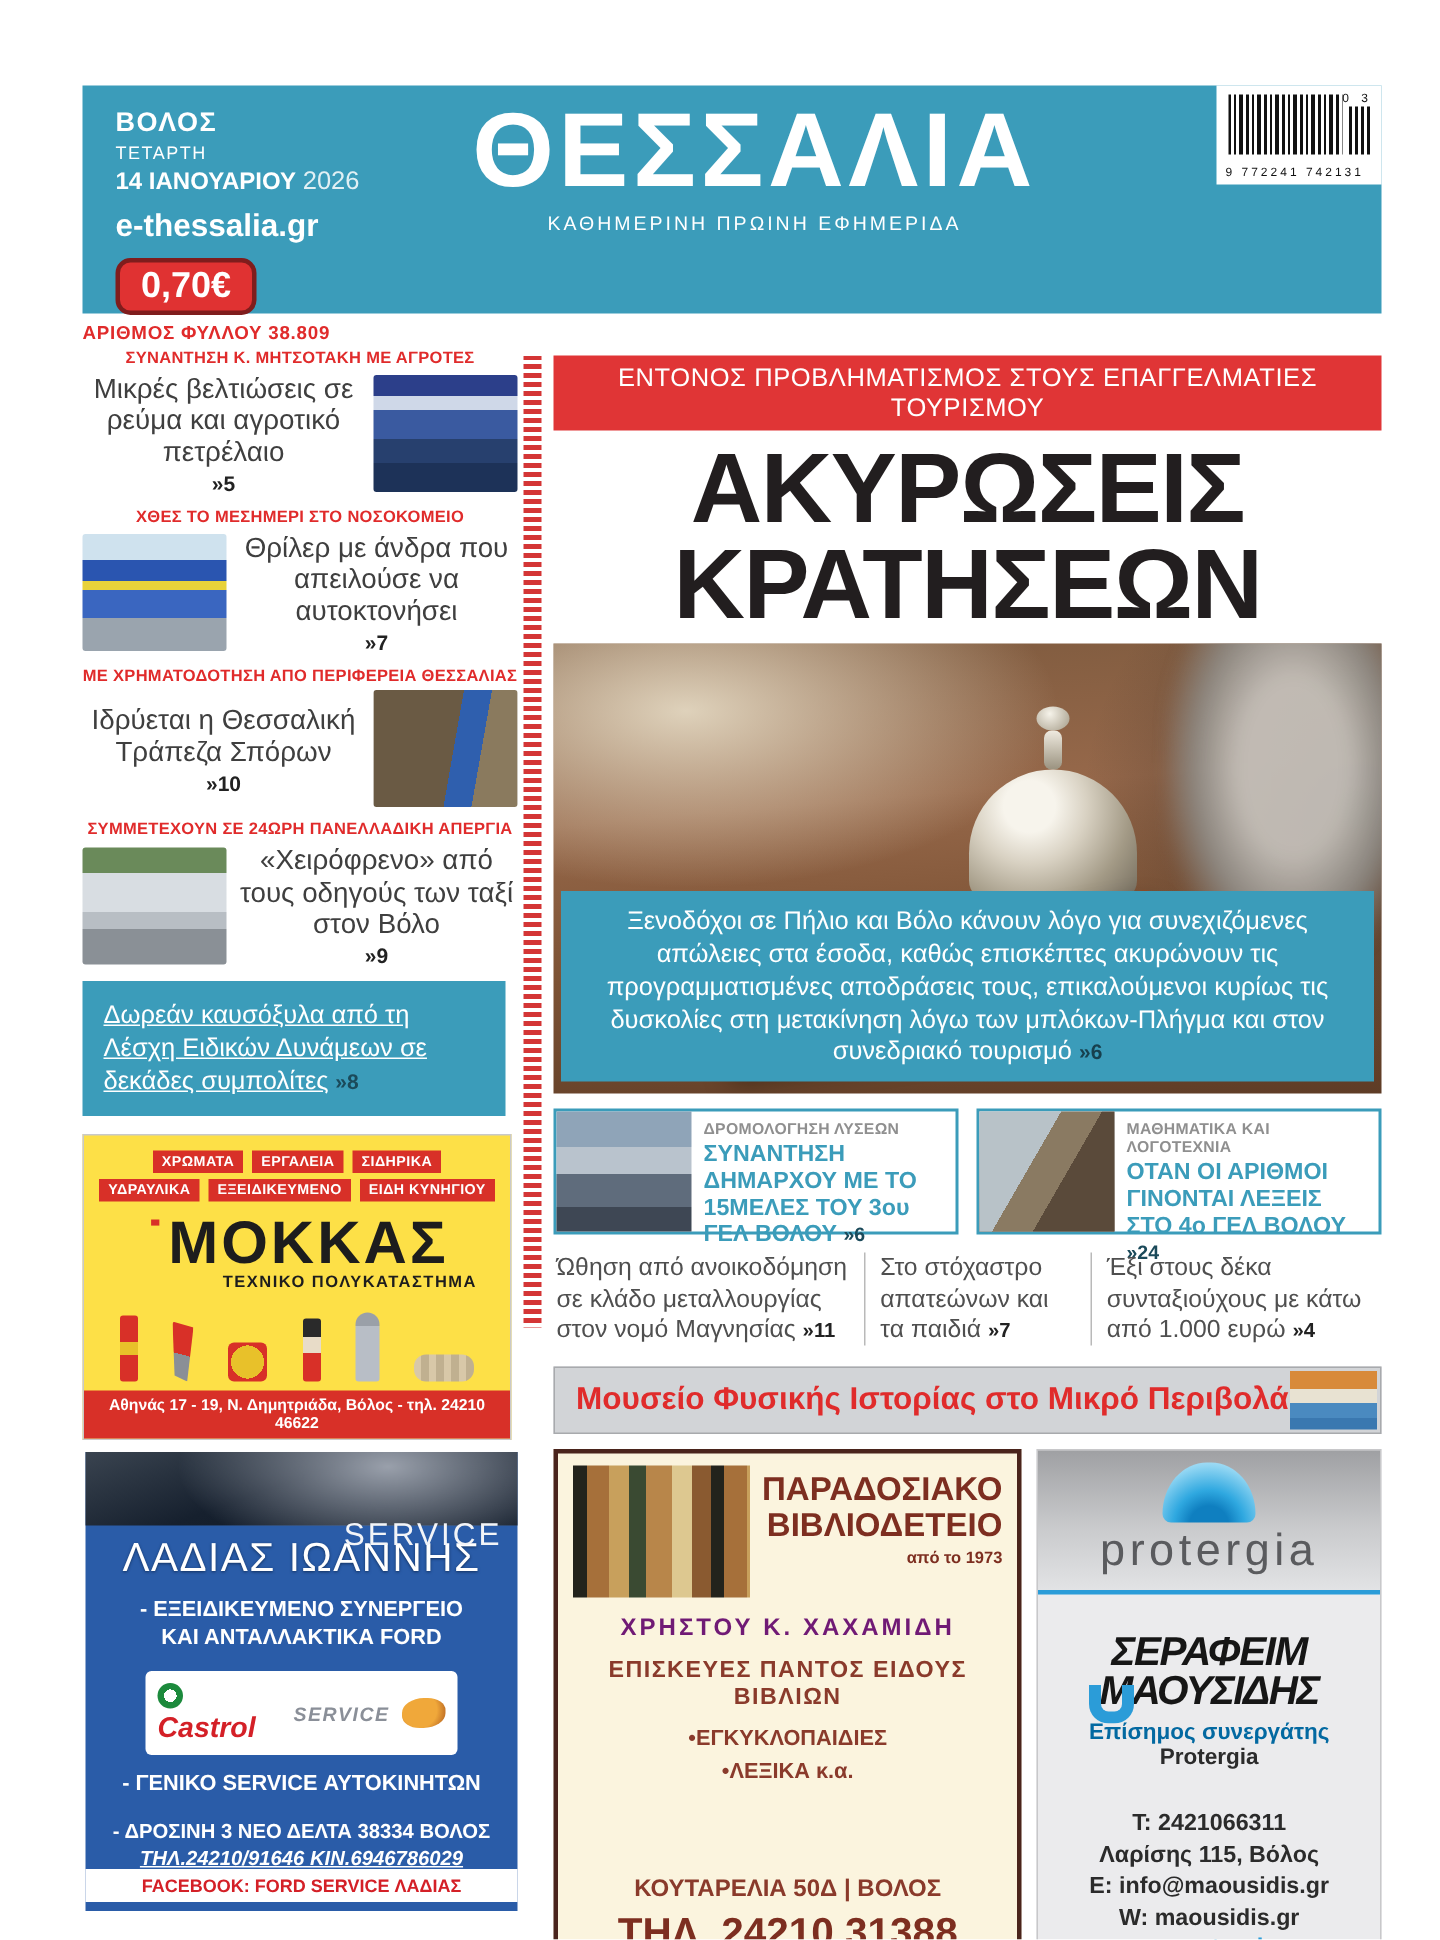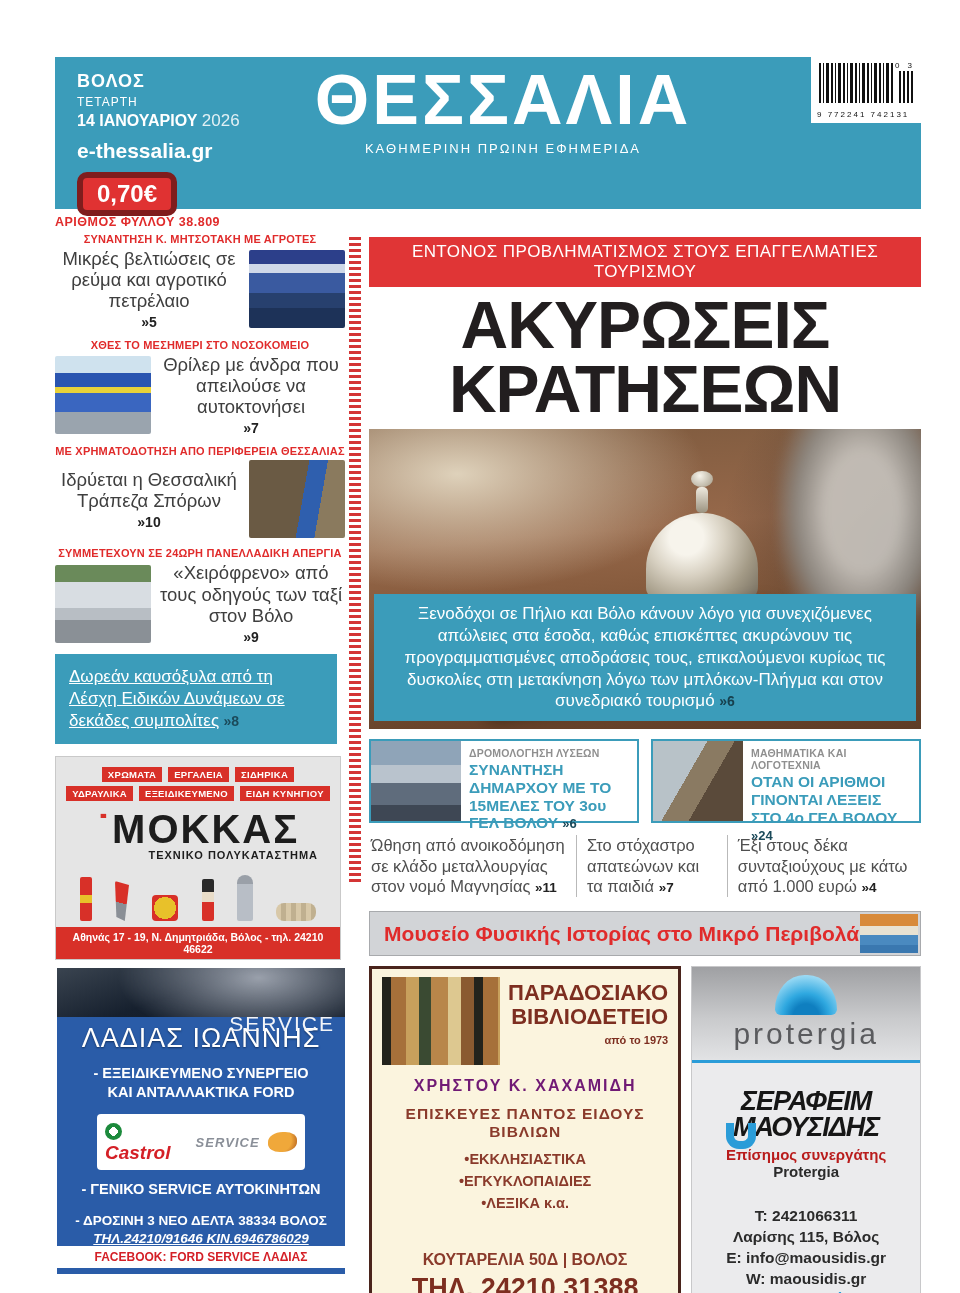--- a/index.html
+++ b/index.html
@@ -9,21 +9,21 @@
   .content { position:absolute; left:55px; top:57px; width:866px; }
 
   
   .masthead { position:relative; height:152px; background:#3b9cba; color:#fff; }
   .mast-left { position:absolute; left:22px; top:14px; }
   .mast-loc { font-size:18px; font-weight:bold; letter-spacing:1px; }
   .mast-day { font-size:12px; letter-spacing:1px; margin-top:3px; }
   .mast-date { font-size:16px; font-weight:bold; margin-top:2px; }
   .mast-date .yr { font-weight:normal; font-size:17px; opacity:.85; }
   .mast-site { font-size:21px; font-weight:bold; margin-top:8px; }
-  .price-badge { display:inline-block; margin-top:9px; background:#e03232; border:6px solid #7f1d1d; border-radius:10px; padding:2px 14px; font-size:24px; font-weight:bold; }
+  .price-badge { display:inline-block; margin-top:9px; background:#e03232; border:3px solid #7f1d1d; border-radius:10px; padding:2px 14px; font-size:24px; font-weight:bold; }
   .mast-center { position:absolute; left:160px; right:130px; top:8px; text-align:center; }
   .mast-logo { font-size:70px; font-weight:bold; letter-spacing:3px; line-height:1.0; }
   .mast-sub { font-size:13px; letter-spacing:2px; margin-top:6px; }
   .barcode-box { position:absolute; right:0; top:0; width:110px; height:66px; background:#ffffff; color:#111; }
   .barcode-bars { position:absolute; left:8px; right:26px; top:6px; height:40px;
      background:repeating-linear-gradient(90deg,#111 0 2px,#fff 2px 4px,#111 4px 5px,#fff 5px 7px,#111 7px 10px,#fff 10px 12px); }
   .barcode-bars2 { position:absolute; right:6px; top:14px; width:16px; height:32px;
      background:repeating-linear-gradient(90deg,#111 0 2px,#fff 2px 4px); }
   .barcode-digits { position:absolute; left:6px; bottom:4px; font-size:8px; letter-spacing:2px; }
   .barcode-small { position:absolute; right:6px; top:4px; font-size:8px; letter-spacing:3px; }
@@ -52,21 +52,21 @@
   .ph-hospital { background:linear-gradient(180deg,#cfe2ee 0 22%,#2a55b0 22% 40%,#e8d23a 40% 48%,#3a66c0 48% 72%,#9aa4ae 72%); }
   .ph-seedbank { background:linear-gradient(100deg,#6a5a44 0 55%,#2f5fae 55% 72%,#8a7a5e 72%),linear-gradient(180deg,#7a6a50,#4a3c2c); }
   .ph-taxis { background:linear-gradient(180deg,#6a8a5a 0 22%,#d8dde2 22% 55%,#b8bec4 55% 70%,#8a9096 70%); }
   .order-first { order:-1; }
 
   .teal-note { margin:6px 0 12px 0; background:#3b9cba; color:#fff; padding:12px 14px; width:282px; }
   .teal-note .t { font-size:17px; line-height:1.3;text-decoration:underline; }
   .teal-note .pg { font-weight:bold; color:#1b4a5a; font-size:14px; }
 
   
-  .ad-mokkas { width:286px; border:1px solid #c9c9c9; background:#e5e5e5; padding:10px 8px 0 8px; text-align:center; }
+  .ad-mokkas { width:286px; border:1px solid #c9c9c9; background:#fde047; padding:10px 8px 0 8px; text-align:center; }
   .mk-row { display:flex; justify-content:center; gap:6px; margin-bottom:4px; }
   .mk-band { background:#d83028; color:#fff; font-weight:bold; font-size:9.5px; padding:2px 6px; letter-spacing:.3px; }
   .mk-name { font-size:40px; font-weight:bold; color:#1d1d1d; letter-spacing:2px; line-height:1.0; margin-top:8px; }
   .mk-dot { color:#d83028; }
   .mk-tag { font-size:11px; font-weight:bold; color:#1d1d1d; letter-spacing:1px; text-align:right; padding-right:14px; }
   .mk-tools { display:flex; justify-content:space-around; align-items:flex-end; height:52px; margin:8px 4px 6px 4px; }
   .tool { border-radius:2px; }
   .tool-level { width:12px; height:44px; background:linear-gradient(180deg,#d83028 0 40%,#e8c12a 40% 60%,#d83028 60%); }
   .tool-pliers { width:14px; height:40px; background:linear-gradient(15deg,#8a8f96 0 45%,#d83028 45%); clip-path:polygon(0 0,100% 10%,70% 100%,10% 90%); }
   .tool-tape { width:26px; height:26px; background:radial-gradient(circle at 50% 50%,#e8c12a 0 60%,#d83028 60%); border-radius:4px; }
@@ -159,21 +159,21 @@
   .book-phone { font-weight:bold; font-size:27px; margin:4px 0 6px; color:#7d2e20; }
 
   .ad-prot { flex:1; background:#ebebed; border:1px solid #c8c8ca; display:flex; flex-direction:column; text-align:center; }
   .prot-top { height:96px; background:linear-gradient(180deg,#9fa0a3 0%,#c9cacc 55%,#e2e3e5 100%); border-bottom:3px solid #2b9cd8; position:relative; }
   .prot-fan { width:62px; height:40px; margin:8px auto 0; border-radius:50% 50% 6px 6px / 90% 90% 6px 6px;
      background:radial-gradient(circle at 50% 105%, #0f7fc0 0 25%, #2fa8e0 45%, #8ed4f2 75%, #d8f0fb 100%); }
   .prot-brand { font-size:30px; letter-spacing:3px; color:#5a5b5e; margin-top:2px; }
   .prot-logo { margin-top:26px; position:relative; }
   .prot-u { position:absolute; left:34px; top:34px; width:30px; height:26px; border:8px solid #2b9cd8; border-top:none; border-radius:0 0 13px 13px; }
   .prot-owner { font-weight:bold; font-style:italic; font-size:27px; line-height:.95; letter-spacing:-1px; color:#161616; }
-  .prot-partner { font-weight:bold; font-size:15px; color:#b91c1c; margin-top:6px; }
+  .prot-partner { font-weight:bold; font-size:15px; color:#0369a1; margin-top:6px; }
   .prot-partner2 { font-weight:bold; font-size:15px; color:#2b2b2b; }
   .prot-contact { font-weight:bold; font-size:15.5px; color:#2b2b2b; line-height:1.35; margin-top:26px; }
   .prot-site { font-weight:bold; font-size:16px; color:#2b9cd8; margin:auto 0 12px; }
 </style>
 </head>
 <body>
 
 <div class="page">
   <div class="content">
 
@@ -359,21 +359,20 @@
               <div class="book-spines"></div>
               <div class="book-title">
                 <div>ΠΑΡΑΔΟΣΙΑΚΟ</div>
                 <div>ΒΙΒΛΙΟΔΕΤΕΙΟ</div>
                 <div class="book-since">από το 1973</div>
               </div>
             </div>
             <div class="book-owner">ΧΡΗΣΤΟΥ Κ. ΧΑΧΑΜΙΔΗ</div>
             <div class="book-sub">ΕΠΙΣΚΕΥΕΣ ΠΑΝΤΟΣ ΕΙΔΟΥΣ ΒΙΒΛΙΩΝ</div>
             <div class="book-items">
-              <div>•ΕΚΚΛΗΣΙΑΣΤΙΚΑ</div>
               <div>•ΕΓΚΥΚΛΟΠΑΙΔΙΕΣ</div>
               <div>•ΛΕΞΙΚΑ κ.α.</div>
             </div>
             <div class="book-addr">ΚΟΥΤΑΡΕΛΙΑ 50Δ | ΒΟΛΟΣ</div>
             <div class="book-phone">ΤΗΛ. 24210 31388</div>
           </div>
 
           <div class="ad-prot">
             <div class="prot-top">
               <div class="prot-fan"></div>

